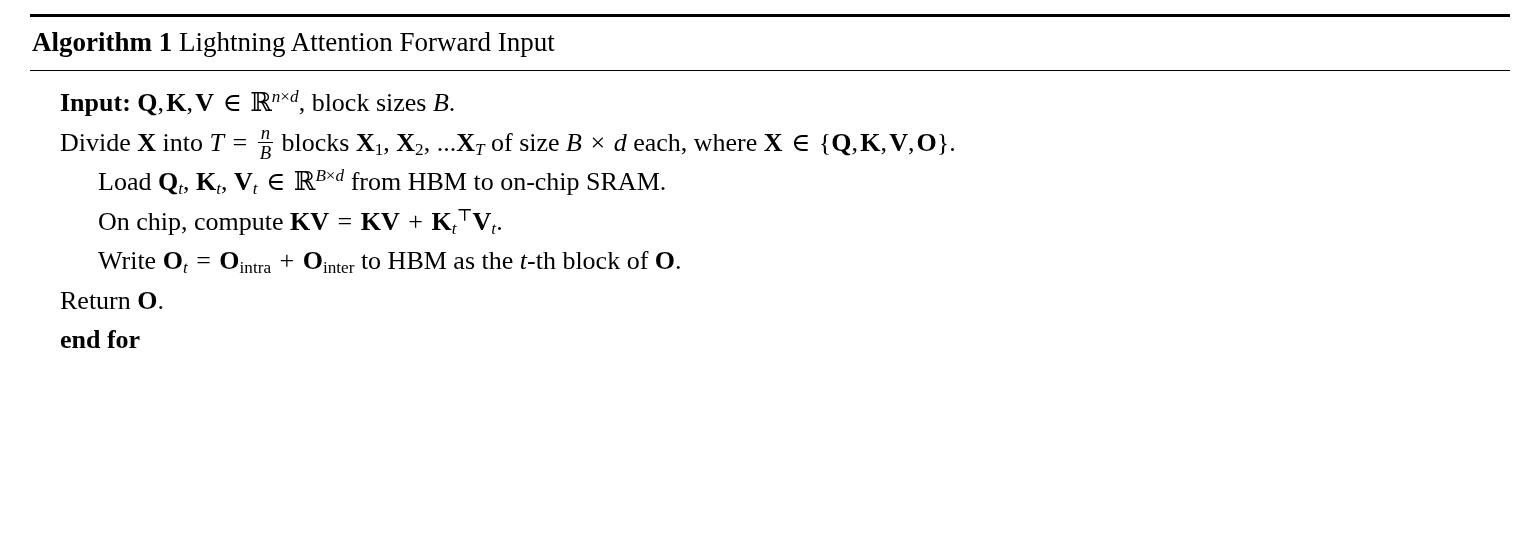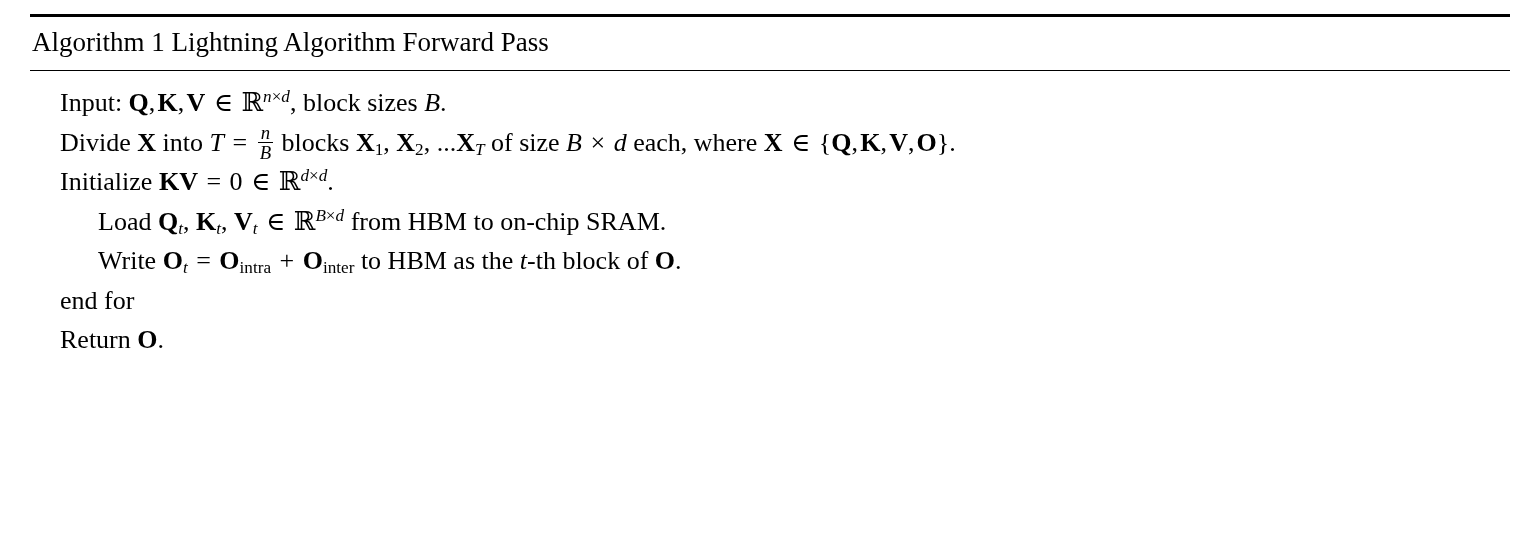--- a/index.html
+++ b/index.html
@@ -28,35 +28,35 @@
     border-top: 1.6px solid #000;
     width: 100%;
   }
   .algo-title {
     font-size: 27px;
     line-height: 1.45;
     padding: 6px 2px 8px 2px;
     white-space: nowrap;
   }
   .algo-title .kw {
-    font-weight: normal;
+    font-weight: bold;
   }
   .algo-body {
     padding: 12px 2px 10px 2px;
     font-size: 26px;
     line-height: 1.52;
   }
   .line {
     white-space: nowrap;
     padding-left: 28px;
   }
   .line.indent-1 {
     padding-left: 66px;
   }
-  b, .b { font-weight: normal; }
+  b, .b { font-weight: bold; }
   .mathvar {
     font-style: italic;
   }
   .bm {
     font-weight: bold;
     font-family: "Liberation Serif", "DejaVu Serif", serif;
   }
   .blackboard {
     font-family: "DejaVu Serif", serif;
   }
@@ -88,55 +88,55 @@
 </style>
 </head>
 <body>
 
 <div class="algorithm-box">
 
   <div class="rule-top"></div>
 
   <div class="algo-title">
     <span class="kw">Algorithm 1</span>
-    <span>Lightning Algorithm Forward Pass</span>
+    <span>Lightning Attention Forward Input</span>
   </div>
 
   <div class="rule-mid"></div>
 
   <div class="algo-body">
 
     <div class="line">
       <b>Input:</b> <span class="bm">Q</span>, <span class="bm">K</span>, <span class="bm">V</span> <span class="op">∈</span> <span class="blackboard">ℝ</span><sup><span class="mathvar">n</span>×<span class="mathvar">d</span></sup>, block sizes <span class="mathvar">B</span>.
     </div>
 
     <div class="line">
       Divide <span class="bm">X</span> into <span class="mathvar">T</span> <span class="op">=</span> <span class="frac"><span class="num"><span class="mathvar">n</span></span><span class="den"><span class="mathvar">B</span></span></span> blocks <span class="bm">X</span><sub>1</sub>, <span class="bm">X</span><sub>2</sub>, ...<span class="bm">X</span><sub><span class="mathvar">T</span></sub> of size <span class="mathvar">B</span> <span class="op">×</span> <span class="mathvar">d</span> each, where <span class="bm">X</span> <span class="op">∈</span> {<span class="bm">Q</span>, <span class="bm">K</span>, <span class="bm">V</span>, <span class="bm">O</span>}.
     </div>
 
 
-    <div class="line">
-      Initialize <span class="bm">KV</span> <span class="op">=</span> 0 <span class="op">∈</span> <span class="blackboard">ℝ</span><sup><span class="mathvar">d</span>×<span class="mathvar">d</span></sup>.
-    </div>
 
 
     <div class="line indent-1">
       Load <span class="bm">Q</span><sub><span class="mathvar">t</span></sub>, <span class="bm">K</span><sub><span class="mathvar">t</span></sub>, <span class="bm">V</span><sub><span class="mathvar">t</span></sub> <span class="op">∈</span> <span class="blackboard">ℝ</span><sup><span class="mathvar">B</span>×<span class="mathvar">d</span></sup> from HBM to on-chip SRAM.
     </div>
 
 
 
+    <div class="line indent-1">
+      On chip, compute <span class="bm">KV</span> <span class="op">=</span> <span class="bm">KV</span> <span class="op">+</span> <span class="bm">K</span><sub><span class="mathvar">t</span></sub><sup>⊤</sup><span class="bm">V</span><sub><span class="mathvar">t</span></sub>.
+    </div>
 
     <div class="line indent-1">
       Write <span class="bm">O</span><sub><span class="mathvar">t</span></sub> <span class="op">=</span> <span class="bm">O</span><sub>intra</sub> <span class="op">+</span> <span class="bm">O</span><sub>inter</sub> to HBM as the <span class="mathvar">t</span>-th block of <span class="bm">O</span>.
     </div>
 
     <div class="line">
-      <b>end for</b>
+      Return <span class="bm">O</span>.
     </div>
 
     <div class="line">
-      Return <span class="bm">O</span>.
+      <b>end for</b>
     </div>
 
   </div>
 
 </div>
 
 </body></html>

